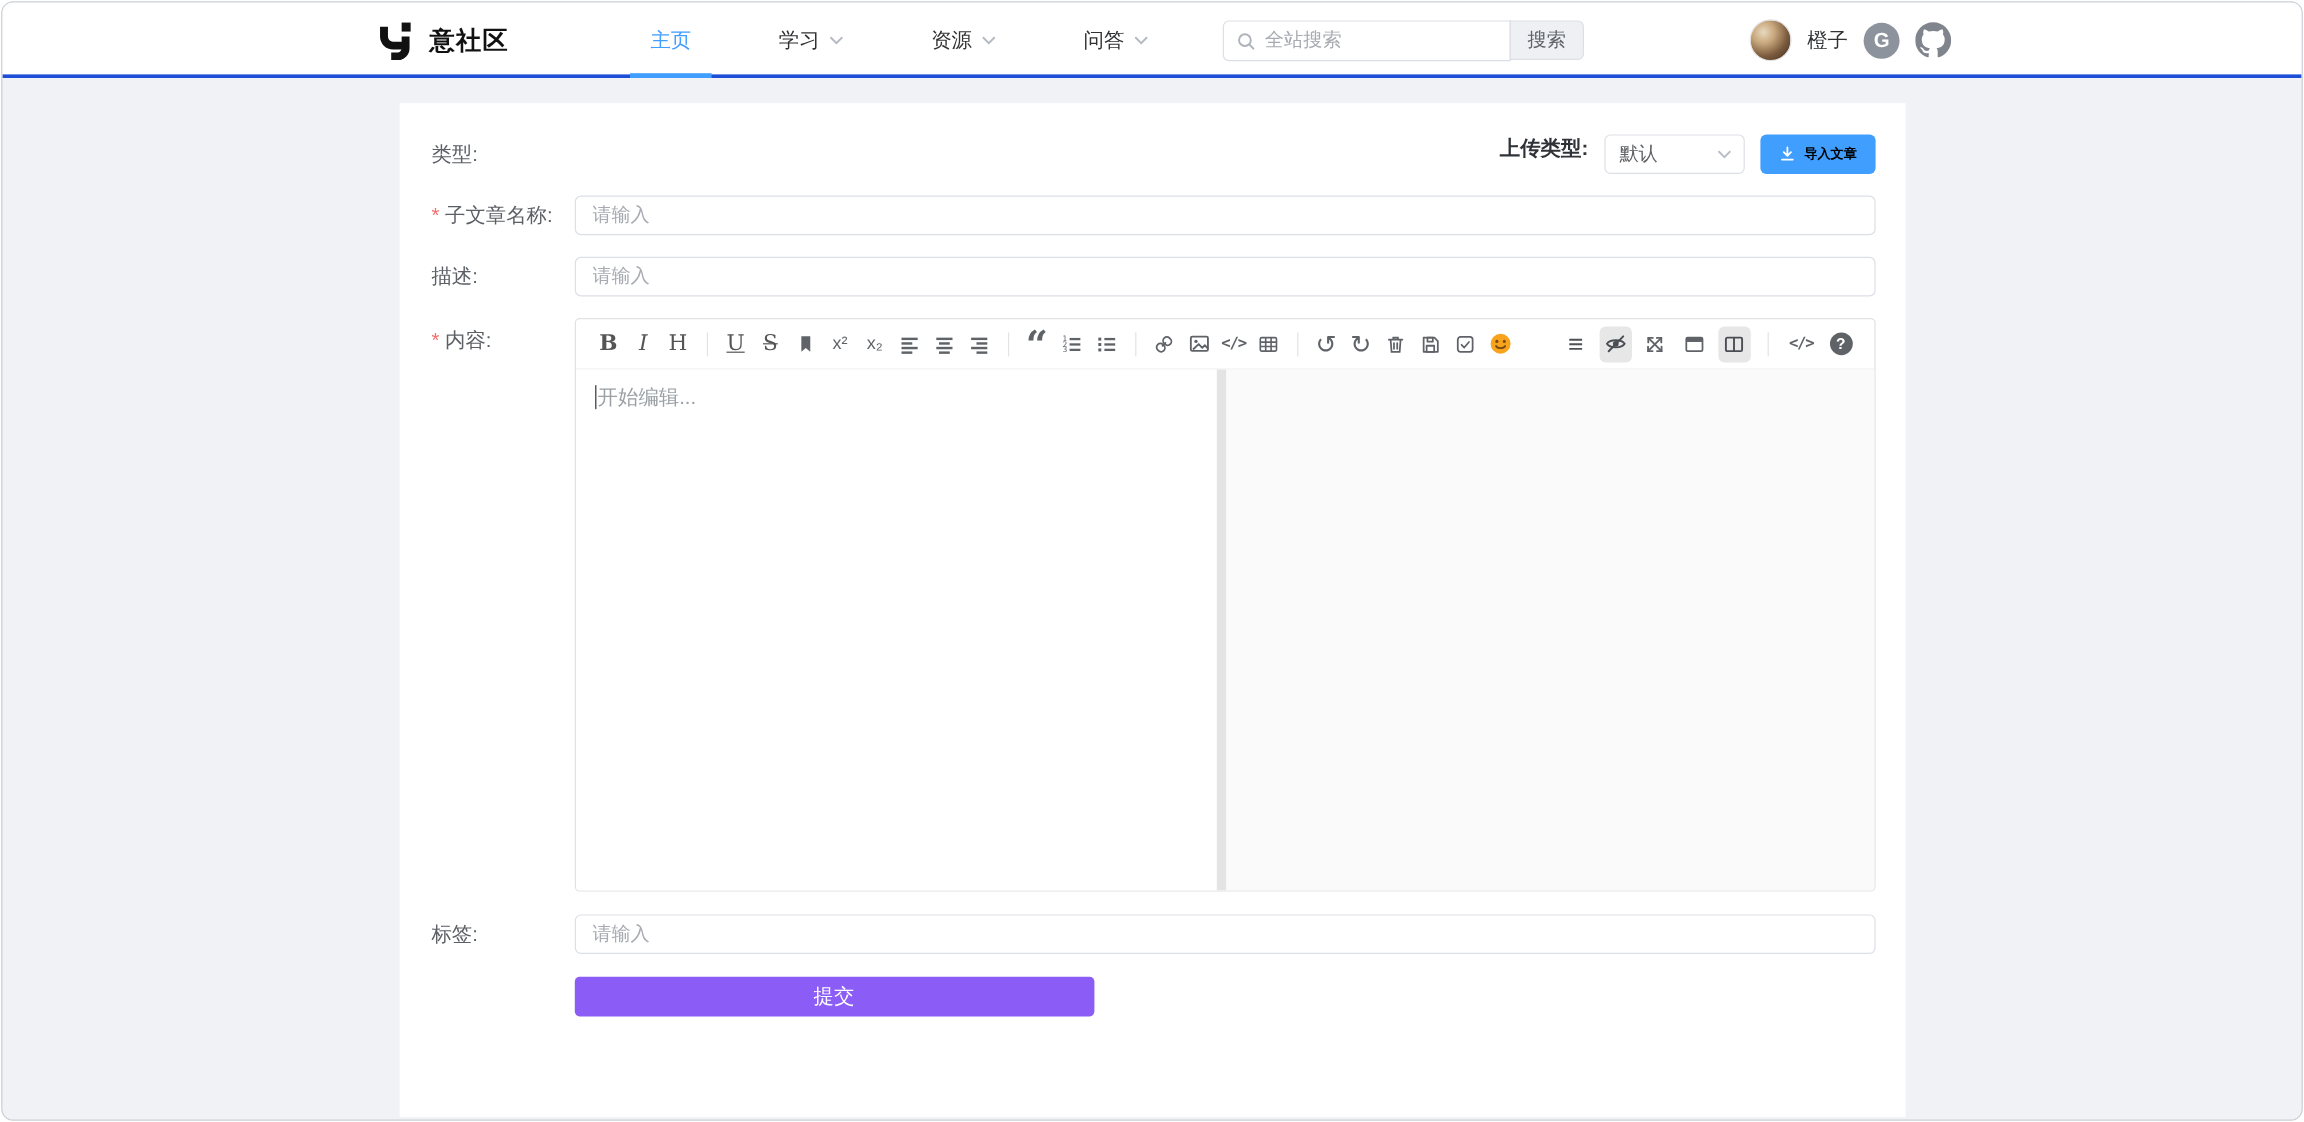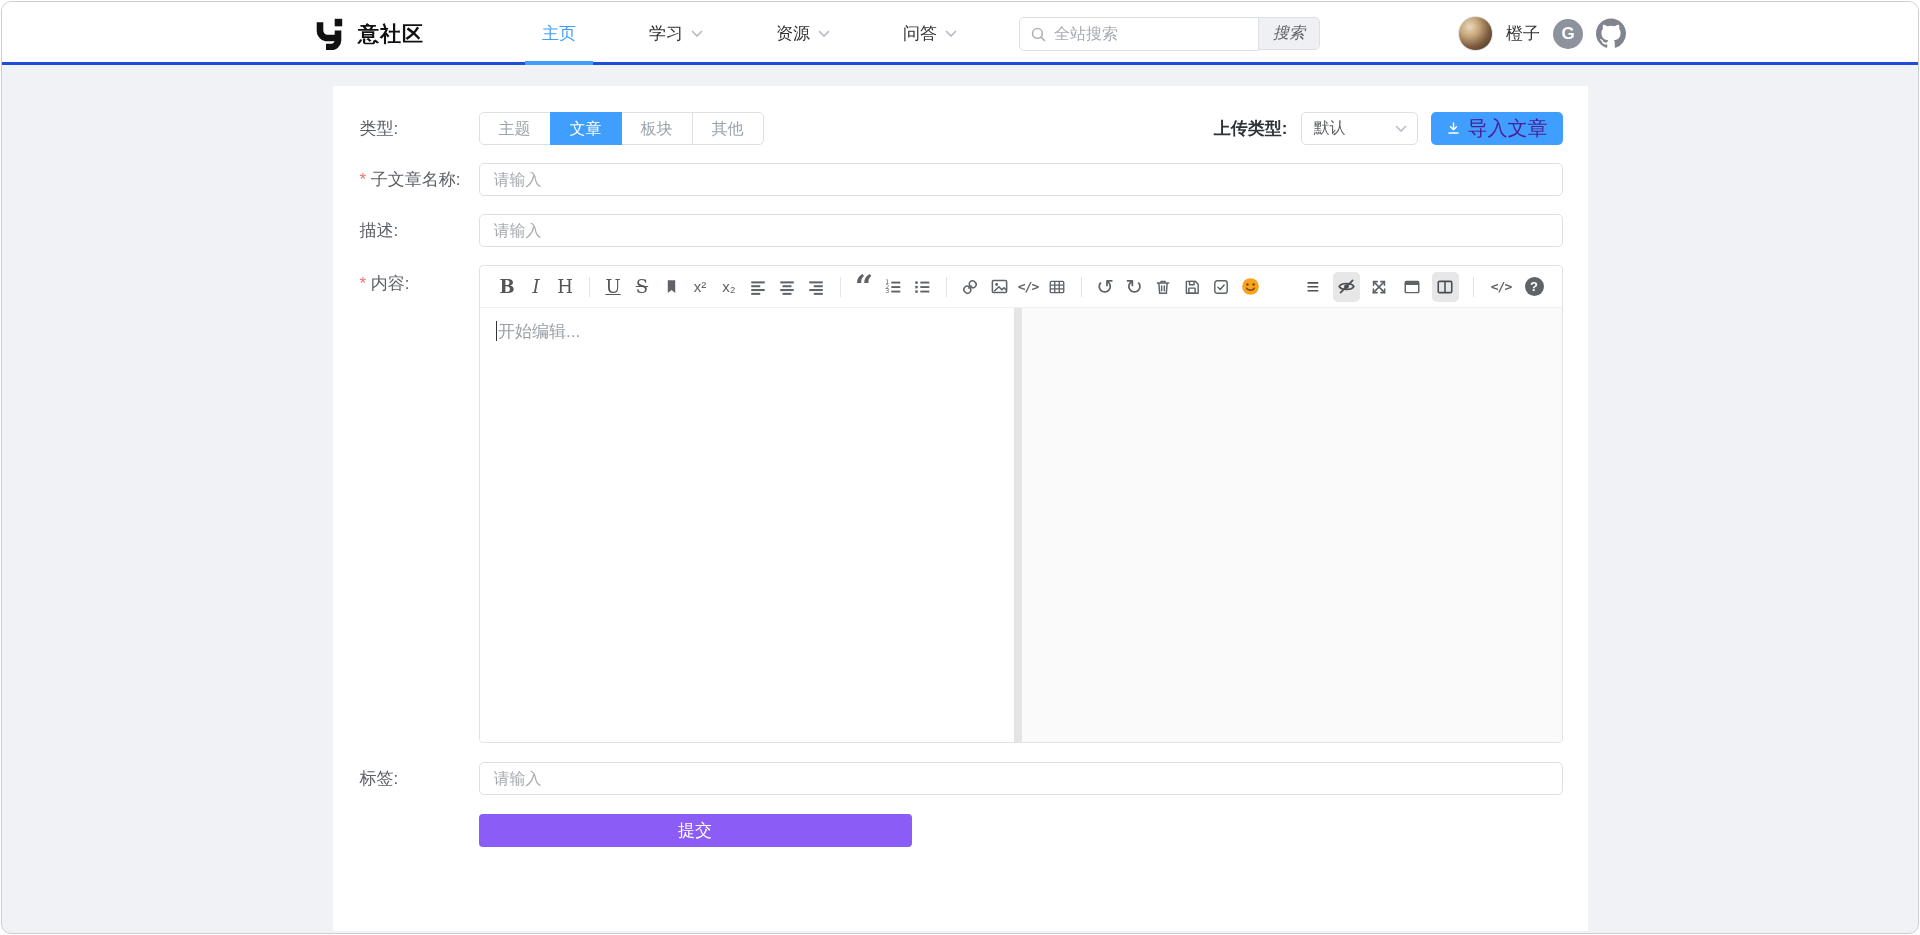--- a/index.html
+++ b/index.html
@@ -19,45 +19,45 @@
   .nav { position:absolute; left:540px; top:0; height:63px; display:flex; gap:73px; }
   .nav-item { height:63px; display:flex; align-items:center; gap:8px; font-size:17px; color:#303133; cursor:pointer; position:relative; }
   .nav-item.active { color:#409eff; }
   .nav-item.active::after { content:""; position:absolute; left:50%; transform:translateX(-50%); bottom:0; width:68px; height:4px; background:#409eff; }
   .chev { display:inline-block; }
   
   .search { position:absolute; left:1017px; top:15px; display:flex; height:33px; }
   .search-box { width:240px; height:33px; border:1px solid #dcdfe6; border-radius:5px 0 0 5px; background:#fff; display:flex; align-items:center; padding:16px 10px; gap:7px;font-family:Liberation Serif, serif; }
   .search-box input { border:none; outline:none; flex:1; font-size:16px; color:#333; background:transparent; font-family:inherit; }
   .search-box input::placeholder { color:#a8abb2; }
-  .search-btn { width:62px; height:33px; border:1px solid #dcdfe6; border-left:1px solid #dcdfe6; margin-left:-1px; border-radius:0 5px 5px 0; background:#eef0f4; color:#5f6368; font-size:16px; display:flex; align-items:center; justify-content:center; cursor:pointer;font-style:italic; }
+  .search-btn { width:62px; height:33px; border:1px solid #dcdfe6; border-left:1px solid #dcdfe6; margin-left:-1px; border-radius:0 5px 5px 0; background:#eef0f4; color:#5f6368; font-size:16px; display:flex; align-items:center; justify-content:center; cursor:pointer; }
   
   .user { position:absolute; left:1456px; top:0; height:63px; display:flex; align-items:center; gap:13px; }
   .avatar { width:35px; height:35px; border-radius:50%; cursor:pointer;
     background: radial-gradient(circle at 32% 30%, #e8d9bf 0%, #c9a97e 28%, #7b5b3e 62%, #3a2a1c 100%); border:1px solid #e2e2e2; }
   .username { font-size:17px; color:#303133; cursor:pointer; }
   .ext-icon { width:30px; height:30px; border-radius:50%; display:flex; align-items:center; justify-content:center; cursor:pointer; }
   .gitee-circle { width:30px; height:30px; border-radius:50%; background:#8d939c; color:#fff; font-size:17px; font-weight:bold; display:flex; align-items:center; justify-content:center; }
   
   .card { width:1255px; height:845px; margin:21px auto 0; background:#fff; padding:0 25px 0 27px; }
   .row { display:flex; align-items:center; }
   .form-label { width:119px; font-size:17px; color:#5c6066; flex:0 0 119px; }
   .required::before { content:"* "; color:#f56c6c; }
   
   .row-type { padding-top:26px; }
   .seg-group { display:flex; }
   .seg { height:33px; line-height:31px; padding:0 19px; font-size:16px; color:#9aa3ad; background:#fff; border:1px solid #dcdfe6; margin-left:-1px; cursor:pointer; position:relative; }
   .seg:first-child { border-radius:5px 0 0 5px; margin-left:0; }
   .seg:last-child { border-radius:0 5px 5px 0; }
   .seg.active { background:#409eff; border-color:#409eff; color:#fff; z-index:1; }
-  .upload-cluster { margin-left:auto; display:flex; align-items:center; gap:13px; }
+  .upload-cluster { margin-left:auto; display:flex; align-items:flex-start; gap:13px; }
   .upload-label { font-size:17px; font-weight:bold; color:#2f3338; }
   .select { width:117px; height:33px; border:1px solid #dcdfe6; border-radius:5px; background:#fff; display:flex; align-items:center; padding:0 10px 0 12px; cursor:pointer; }
   .select-value { font-size:16px; color:#606266; flex:1; }
-  .import-btn { height:33px; padding:0 15px; background:#409eff; color:#4c1d95; border:none; border-radius:5px; font-size:20px; display:flex; align-items:center; gap:7px; cursor:pointer; font-family:inherit; }
+  .import-btn { height:33px; padding:0 15px; background:#409eff; color:#000000; border:none; border-radius:5px; font-size:11px; display:flex; align-items:center; gap:7px; cursor:pointer; font-family:inherit;font-weight:bold; }
   
   .row-input { margin-top:18px; }
   .text-input { flex:1; height:33px; border:1px solid #dcdfe6; border-radius:5px; padding:0 14px; font-size:16px; color:#333; outline:none; font-family:inherit; background:#fff; }
   .text-input::placeholder { color:#a8abb2; }
   
   .row-editor { margin-top:18px; align-items:flex-start; }
   .row-editor .form-label { padding-top:7px; }
   .editor { flex:1; height:478px; border:1px solid #e2e2e2; border-radius:4px; background:#fff; display:flex; flex-direction:column; overflow:hidden; }
   .toolbar { height:42px; flex:0 0 42px; display:flex; align-items:center; padding:0 14px; gap:2px; border-bottom:1px solid #f1f1f1; }
   .tbtn { min-width:27px; height:30px; display:flex; align-items:center; justify-content:center; cursor:pointer; border-radius:5px; color:#5f6368; }
@@ -156,26 +156,20 @@
             <path fill="#80858d" d="M8 0C3.58 0 0 3.58 0 8c0 3.54 2.29 6.53 5.47 7.59.4.07.55-.17.55-.38 0-.19-.01-.82-.01-1.49-2.01.37-2.53-.49-2.69-.94-.09-.23-.48-.94-.82-1.13-.28-.15-.68-.52-.01-.53.63-.01 1.08.58 1.23.82.72 1.21 1.87.87 2.33.66.07-.52.28-.87.51-1.07-1.78-.2-3.64-.89-3.64-3.95 0-.87.31-1.59.82-2.15-.08-.2-.36-1.02.08-2.12 0 0 .67-.21 2.2.82.64-.18 1.32-.27 2-.27s1.36.09 2 .27c1.53-1.04 2.2-.82 2.2-.82.44 1.1.16 1.92.08 2.12.51.56.82 1.27.82 2.15 0 3.07-1.87 3.75-3.65 3.95.29.25.54.73.54 1.48 0 1.07-.01 1.93-.01 2.2 0 .21.15.46.55.38A8.01 8.01 0 0 0 16 8c0-4.42-3.58-8-8-8z"></path>
           </svg>
       </span>
     </div>
   </div>
 
   <div class="card">
 
     <div class="row row-type">
       <div class="form-label">类型:</div>
-      <div class="seg-group">
-        <div class="seg">主题</div>
-        <div class="seg active">文章</div>
-        <div class="seg">板块</div>
-        <div class="seg">其他</div>
-      </div>
       <div class="upload-cluster">
         <span class="upload-label">上传类型:</span>
         <div class="select">
           <span class="select-value">默认</span>
           <span>
             <svg width="12" height="8" viewBox="0 0 12 8">
                 <path d="M1.5 1.5 L6 6 L10.5 1.5" fill="none" stroke="#b8bdc6" stroke-width="1.6" stroke-linecap="round"></path>
               </svg>
           </span>
         </div>

